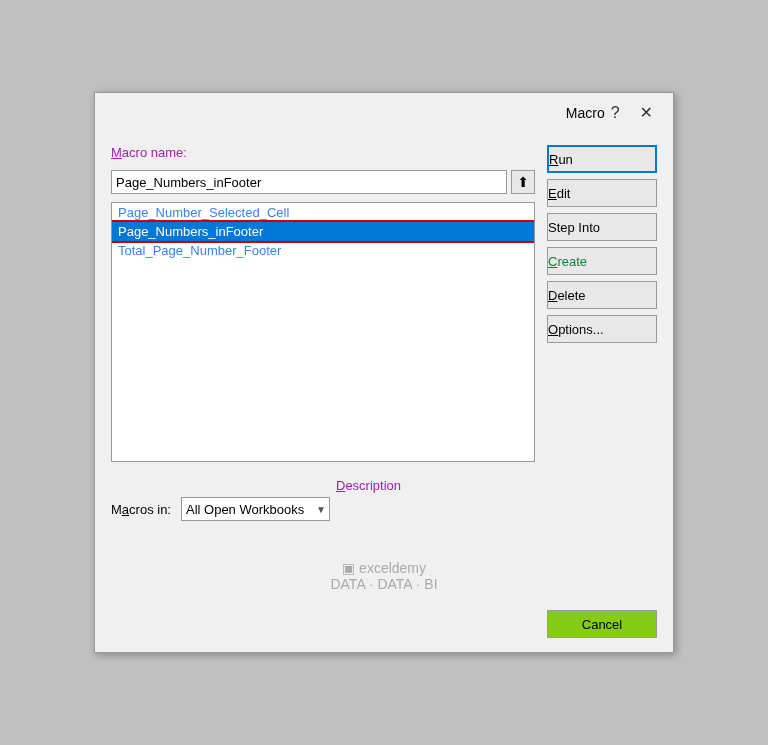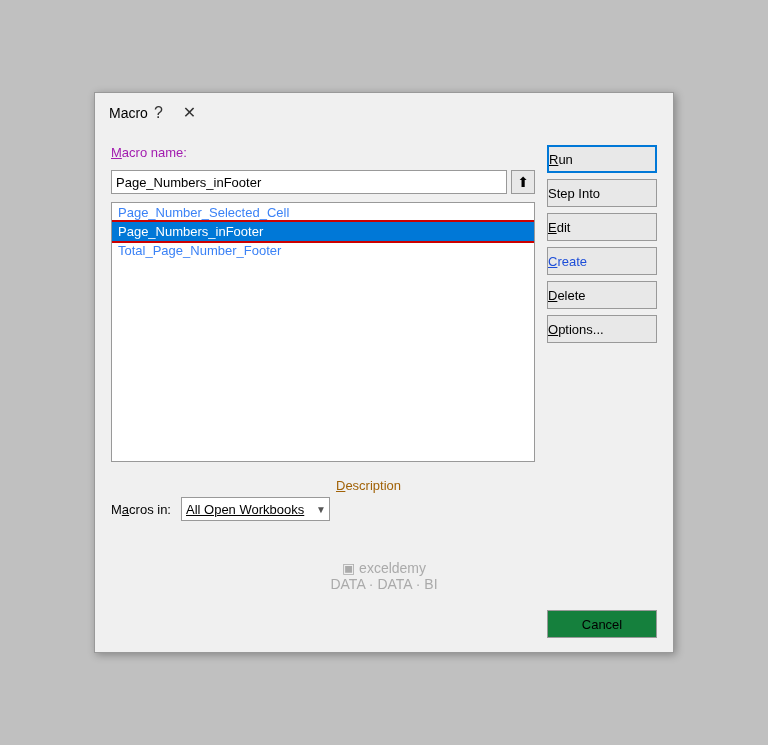--- a/index.html
+++ b/index.html
@@ -25,21 +25,21 @@
       width: 580px;
       padding: 0;
       box-shadow: 2px 2px 8px rgba(0,0,0,0.3);
     }
 
     .title-bar {
       background: #f0f0f0;
       padding: 10px 14px 8px 14px;
       display: flex;
       align-items: center;
-      justify-content: flex-start;
+      justify-content: flex-end;
       border-bottom: none;
     }
 
     .title-bar-title {
       font-size: 14px;
       font-weight: normal;
       color: #000;
     }
 
     .title-bar-controls {
@@ -172,21 +172,20 @@
 
     .macros-in-label .underline {
       text-decoration: underline;
     }
 
     .select-wrapper {
       position: relative;
       flex: 1;
       display: flex;
       align-items: center;
-      text-decoration: underline;
     }
 
     .select-wrapper select {
       width: 100%;
       height: 24px;
       border: 1px solid #999;
       background: #fff;
       font-size: 13px;
       padding: 0 24px 0 4px;
       appearance: none;
@@ -196,21 +195,21 @@
     .select-arrow {
       position: absolute;
       right: 4px;
       pointer-events: none;
       font-size: 10px;
       color: #555;
     }
 
     .description-label {
       font-size: 13px;
-      color: #a16207;
+      color: #a21caf;
     }
 
     .description-label .underline {
       text-decoration: underline;
     }
 
     .description-box {
       border-top: 1px solid #bbb;
       margin-top: 2px;
       padding-top: 6px;
@@ -230,39 +229,39 @@
       padding: 0;
     }
 
     .dialog-btn.primary {
       border: 2px solid #0078d7;
       background: #e8e8e8;
       font-weight: normal;
     }
 
     .dialog-btn:disabled {
-      color: #1d4ed8;
+      color: #15803d;
       cursor: default;
     }
 
     .btn-underline {
       text-decoration: underline;
     }
 
     .footer-row {
       padding: 10px 16px 14px 16px;
       display: flex;
       justify-content: flex-end;
     }
 
     .footer-cancel-btn {
       width: 110px;
       height: 28px;
       border: 1px solid #999;
-      background: #15803d;
+      background: #84cc16;
       font-size: 13px;
       cursor: pointer;
     }
 
     .watermark {
       text-align: center;
       padding: 4px 0 8px 0;
       color: #aaa;
       font-size: 14px;
     }
@@ -295,24 +294,24 @@
         <div class="list-item selected">Page_Numbers_inFooter</div>
         <div class="list-item">Total_Page_Number_Footer</div>
       </div>
     </div>
 
     <div class="right-panel">
       <button class="dialog-btn primary">
         <span><span class="btn-underline">R</span>un</span>
       </button>
       <button class="dialog-btn">
+        <span><span class="btn-underline">E</span>dit</span>
+      </button>
+      <button class="dialog-btn">
         <span>Step Into</span>
-      </button>
-      <button class="dialog-btn">
-        <span><span class="btn-underline">E</span>dit</span>
       </button>
       <button class="dialog-btn" disabled="">
         <span><span class="btn-underline">C</span>reate</span>
       </button>
       <button class="dialog-btn">
         <span><span class="btn-underline">D</span>elete</span>
       </button>
       <button class="dialog-btn">
         <span><span class="btn-underline">O</span>ptions...</span>
       </button>

